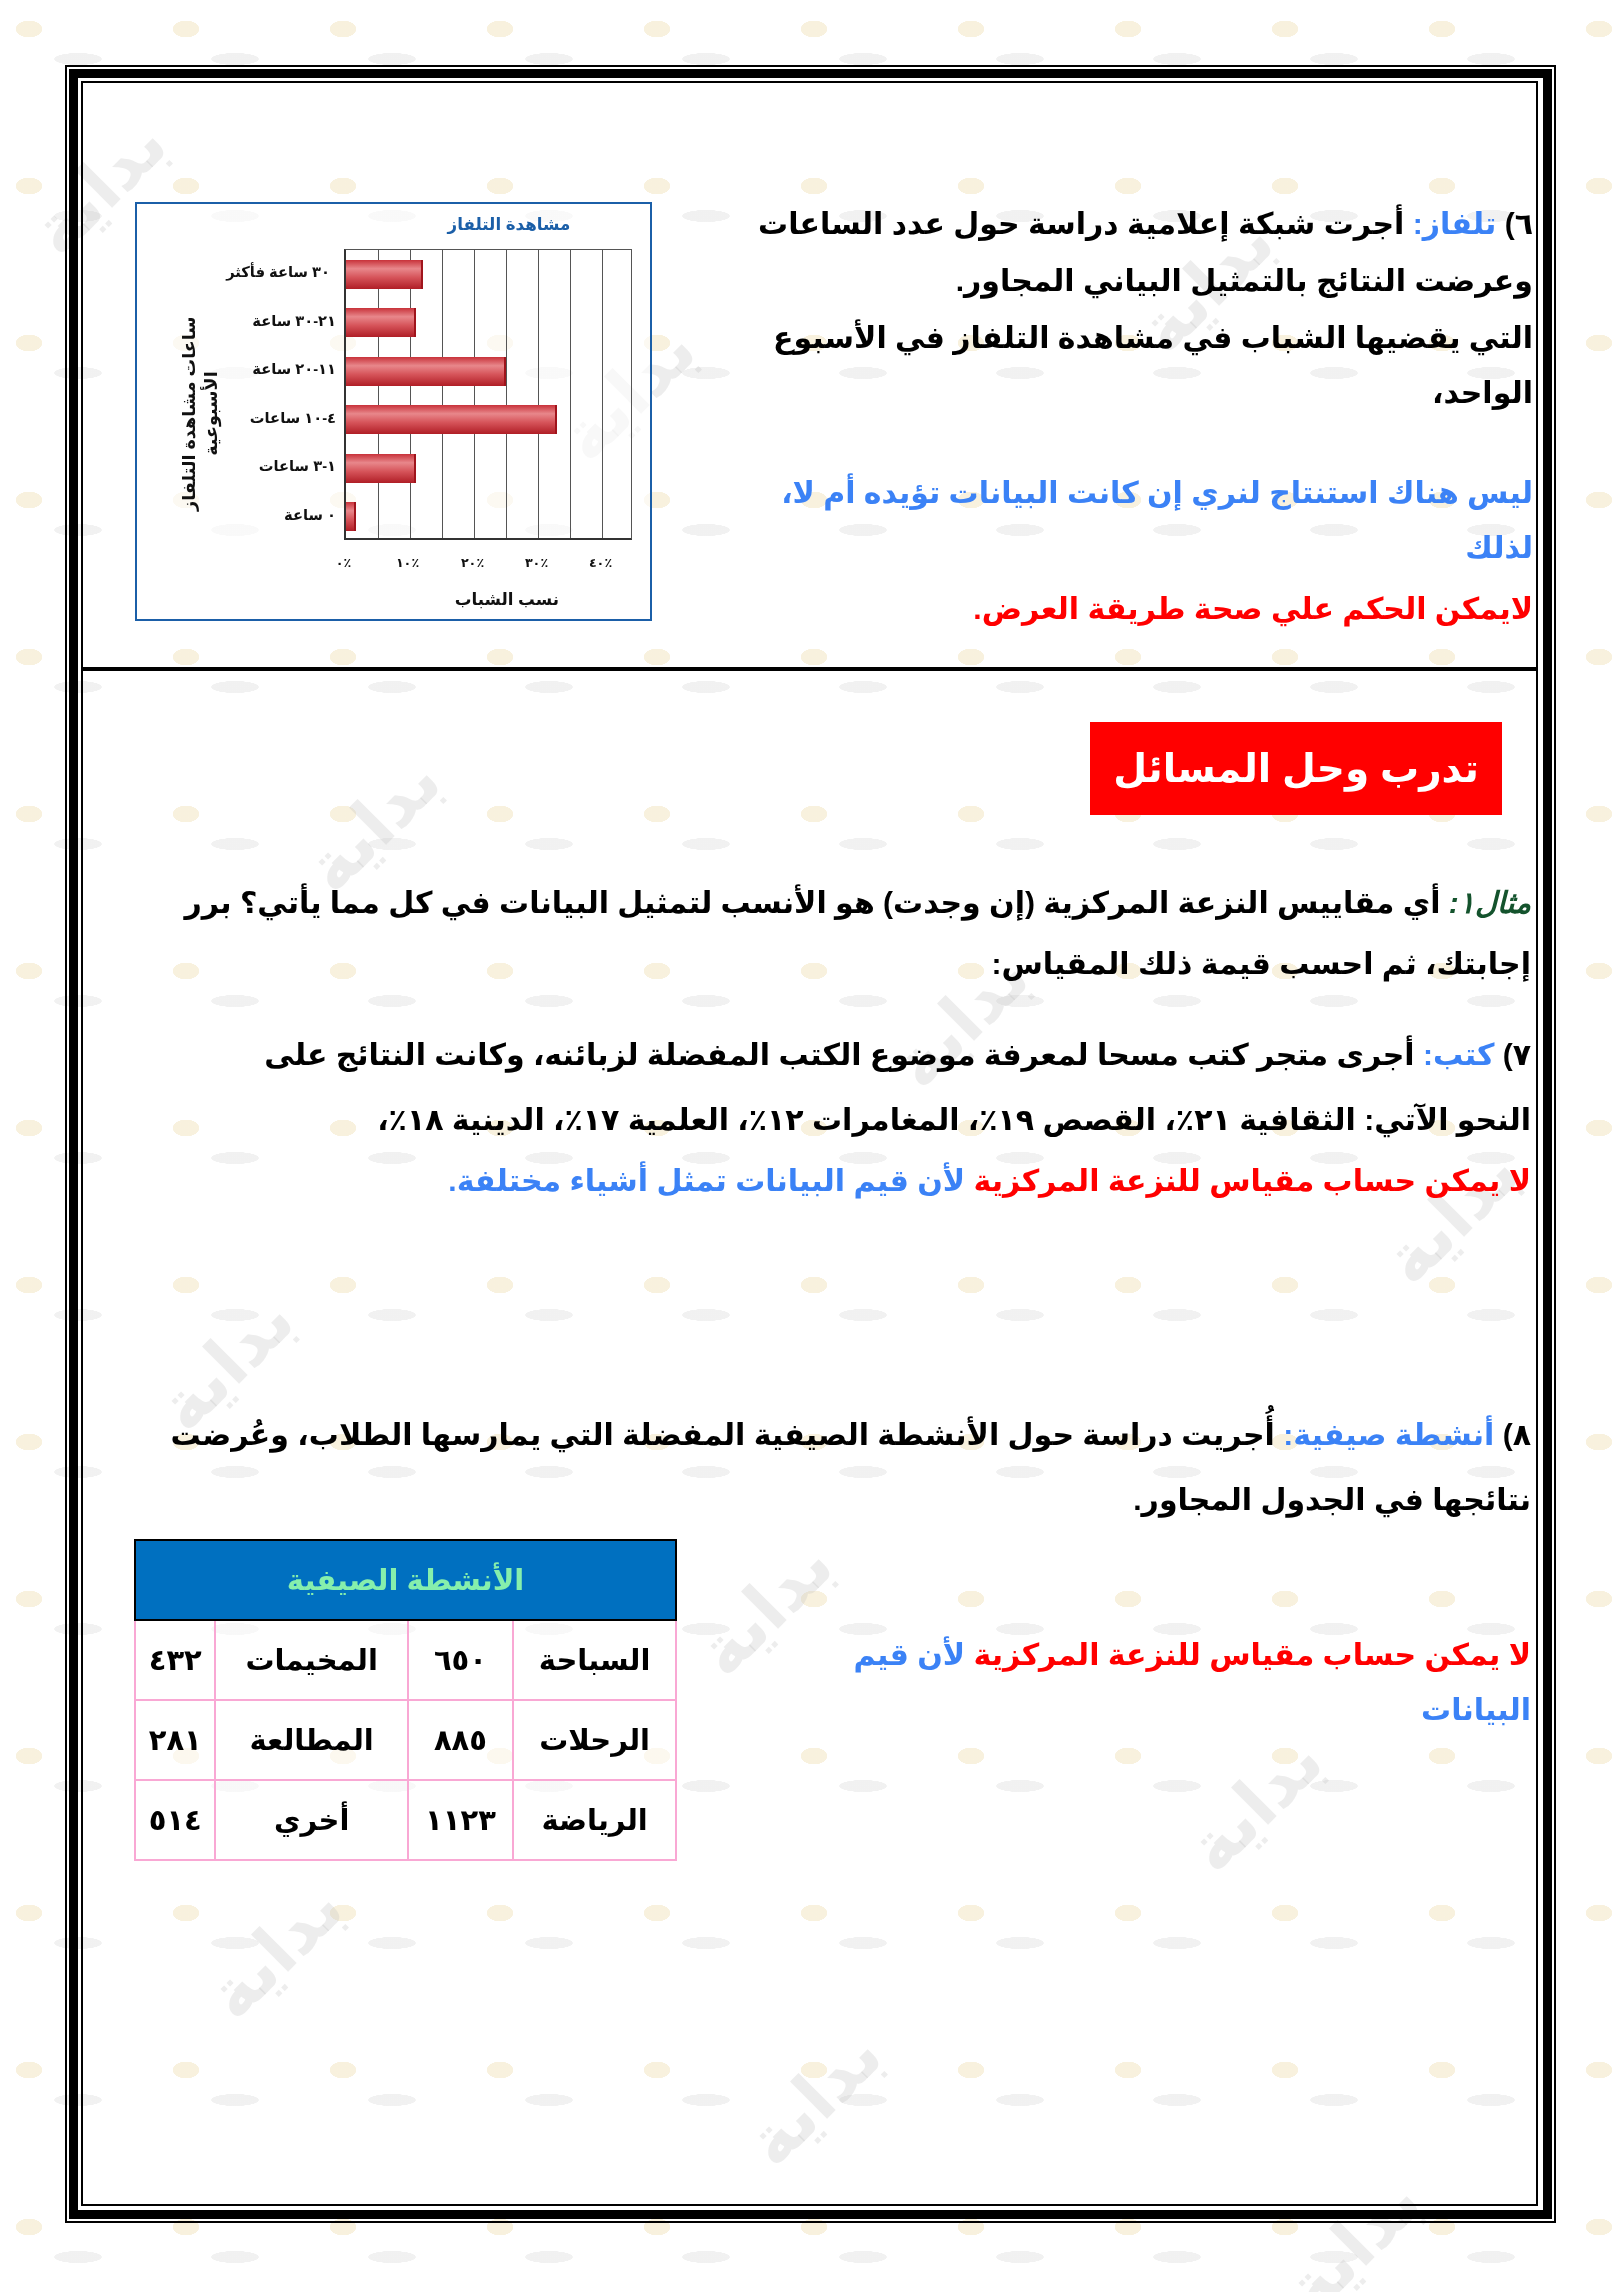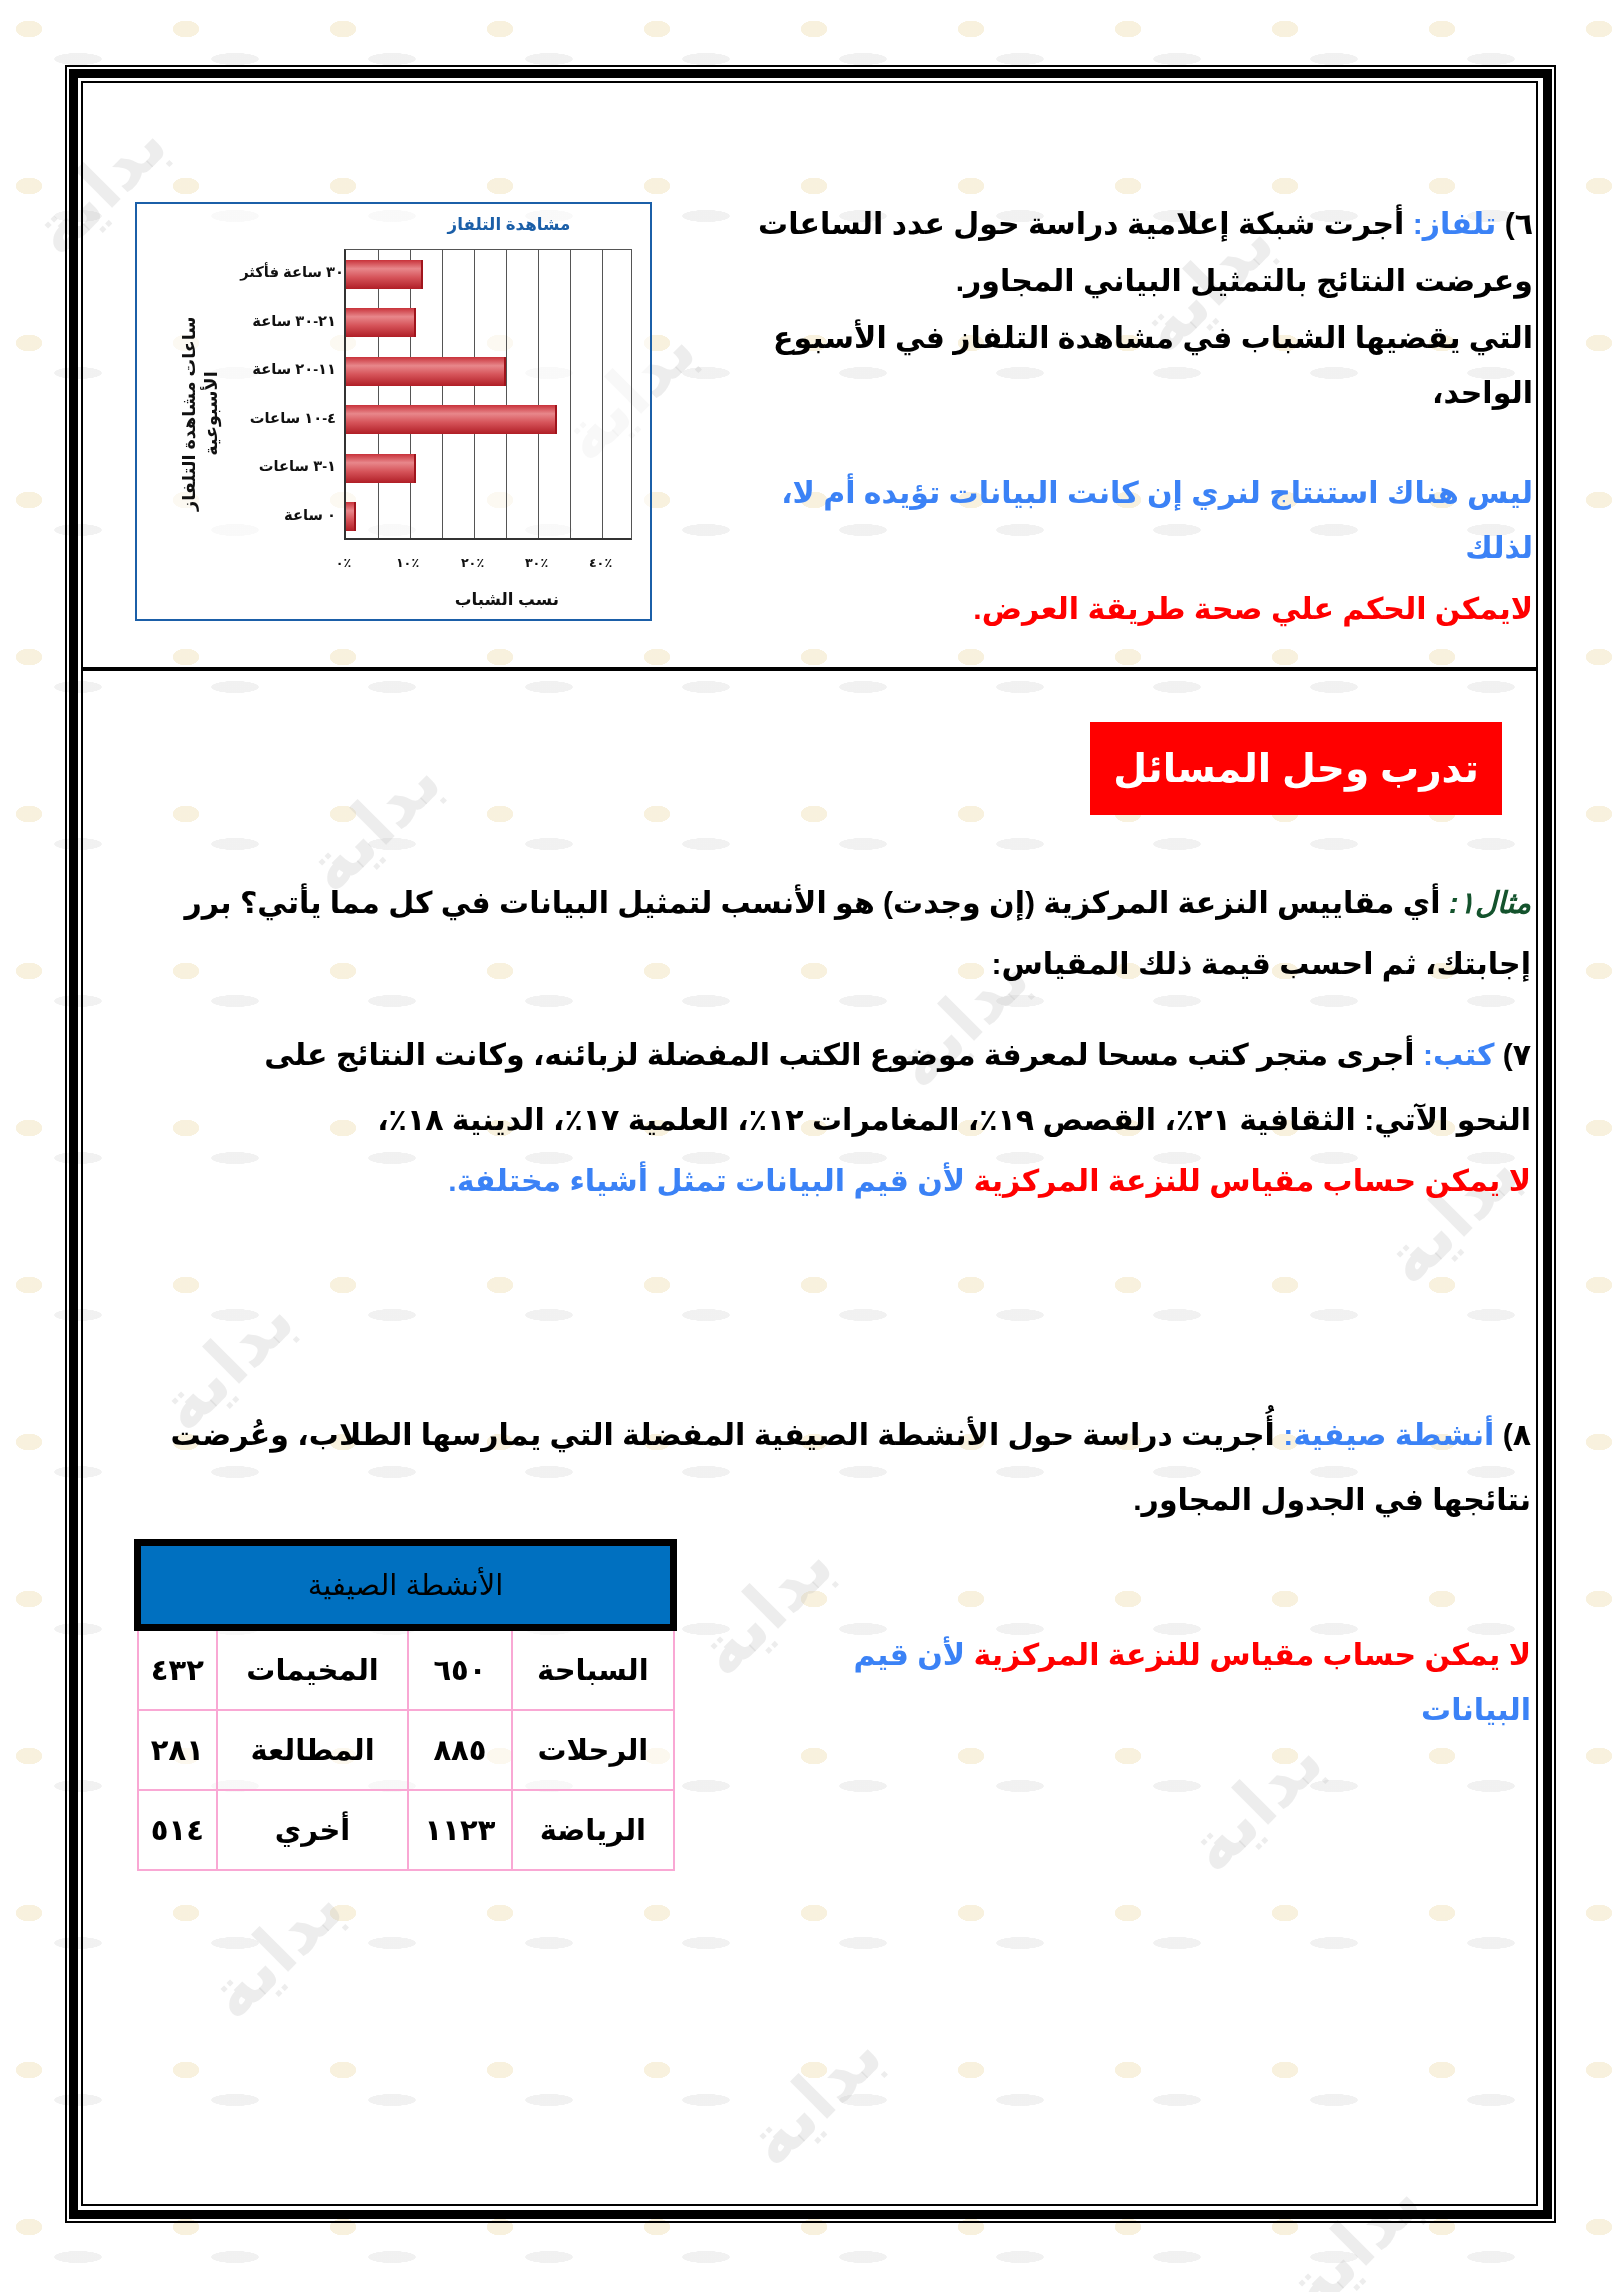--- a/index.html
+++ b/index.html
@@ -87,22 +87,22 @@
     display: flex; align-items: center; justify-content: center;
     font-size: 39px; font-weight: bold; letter-spacing: 1px;
   }
 
   
   .data-table {
     position: absolute; left: 134px; top: 1539px; width: 543px; border-collapse: collapse; z-index: 2;
     background: rgba(255,255,255,0.5);
   }
   .data-table th {
-    background: #0070c0; color: #000000; font-size: 29px; font-weight: normal; height: 76px;
-    border: 7px solid #000000;
+    background: #0070c0; color: #86efac; font-size: 29px; font-weight: bold; height: 76px;
+    border: 2px solid #000000;
   }
   .data-table td {
     border: 2px solid #f9a8d4; height: 76px; font-size: 29px; font-weight: bold; text-align: center; color: #000;
     vertical-align: middle;
   }
 </style>
 </head>
 <body>
 
 <div class="watermark"></div>
@@ -148,21 +148,21 @@
     <div class="gridline" style="left: 224px;"></div>
     <div class="gridline" style="left: 256px;"></div>
     <div class="bar" style="top: 9.6px; width: 77px;"></div>
     <div class="bar" style="top: 58px; width: 70px;"></div>
     <div class="bar" style="top: 107px; width: 160px;"></div>
     <div class="bar" style="top: 155px; width: 211px;"></div>
     <div class="bar" style="top: 204px; width: 70px;"></div>
     <div class="bar" style="top: 252px; width: 9.6px;"></div>
   </div>
 <div id="cat-labels">
-    <div class="cat-label" style="top: 263px; left: 204px; right: auto; width: 140px; text-align: right;">٣٠ ساعة فأكثر</div>
+    <div class="cat-label" style="top: 263px; left: 190px; right: auto; width: 140px; text-align: right;">٣٠ ساعة فأكثر</div>
     <div class="cat-label" style="top: 312px; left: 196px; right: auto; width: 140px; text-align: right;">٢١-٣٠ ساعة</div>
     <div class="cat-label" style="top: 360px; left: 196px; right: auto; width: 140px; text-align: right;">١١-٢٠ ساعة</div>
     <div class="cat-label" style="top: 409px; left: 196px; right: auto; width: 140px; text-align: right;">٤-١٠ ساعات</div>
     <div class="cat-label" style="top: 457px; left: 196px; right: auto; width: 140px; text-align: right;">١-٣ ساعات</div>
     <div class="cat-label" style="top: 506px; left: 196px; right: auto; width: 140px; text-align: right;">٠ ساعة</div>
   </div>
 <div id="tick-labels">
     <div class="tick-label" style="left: 324px;">٪٠</div>
     <div class="tick-label" style="left: 388px;">٪١٠</div>
     <div class="tick-label" style="left: 453px;">٪٢٠</div>

